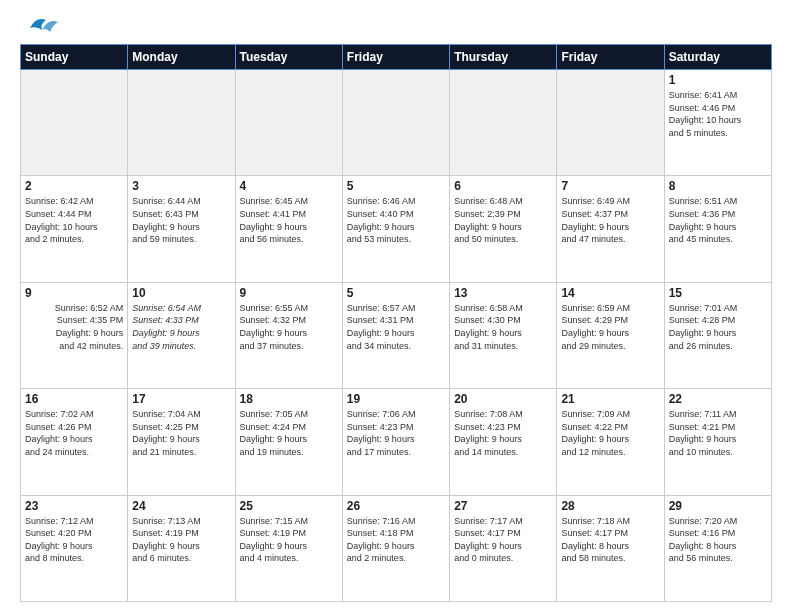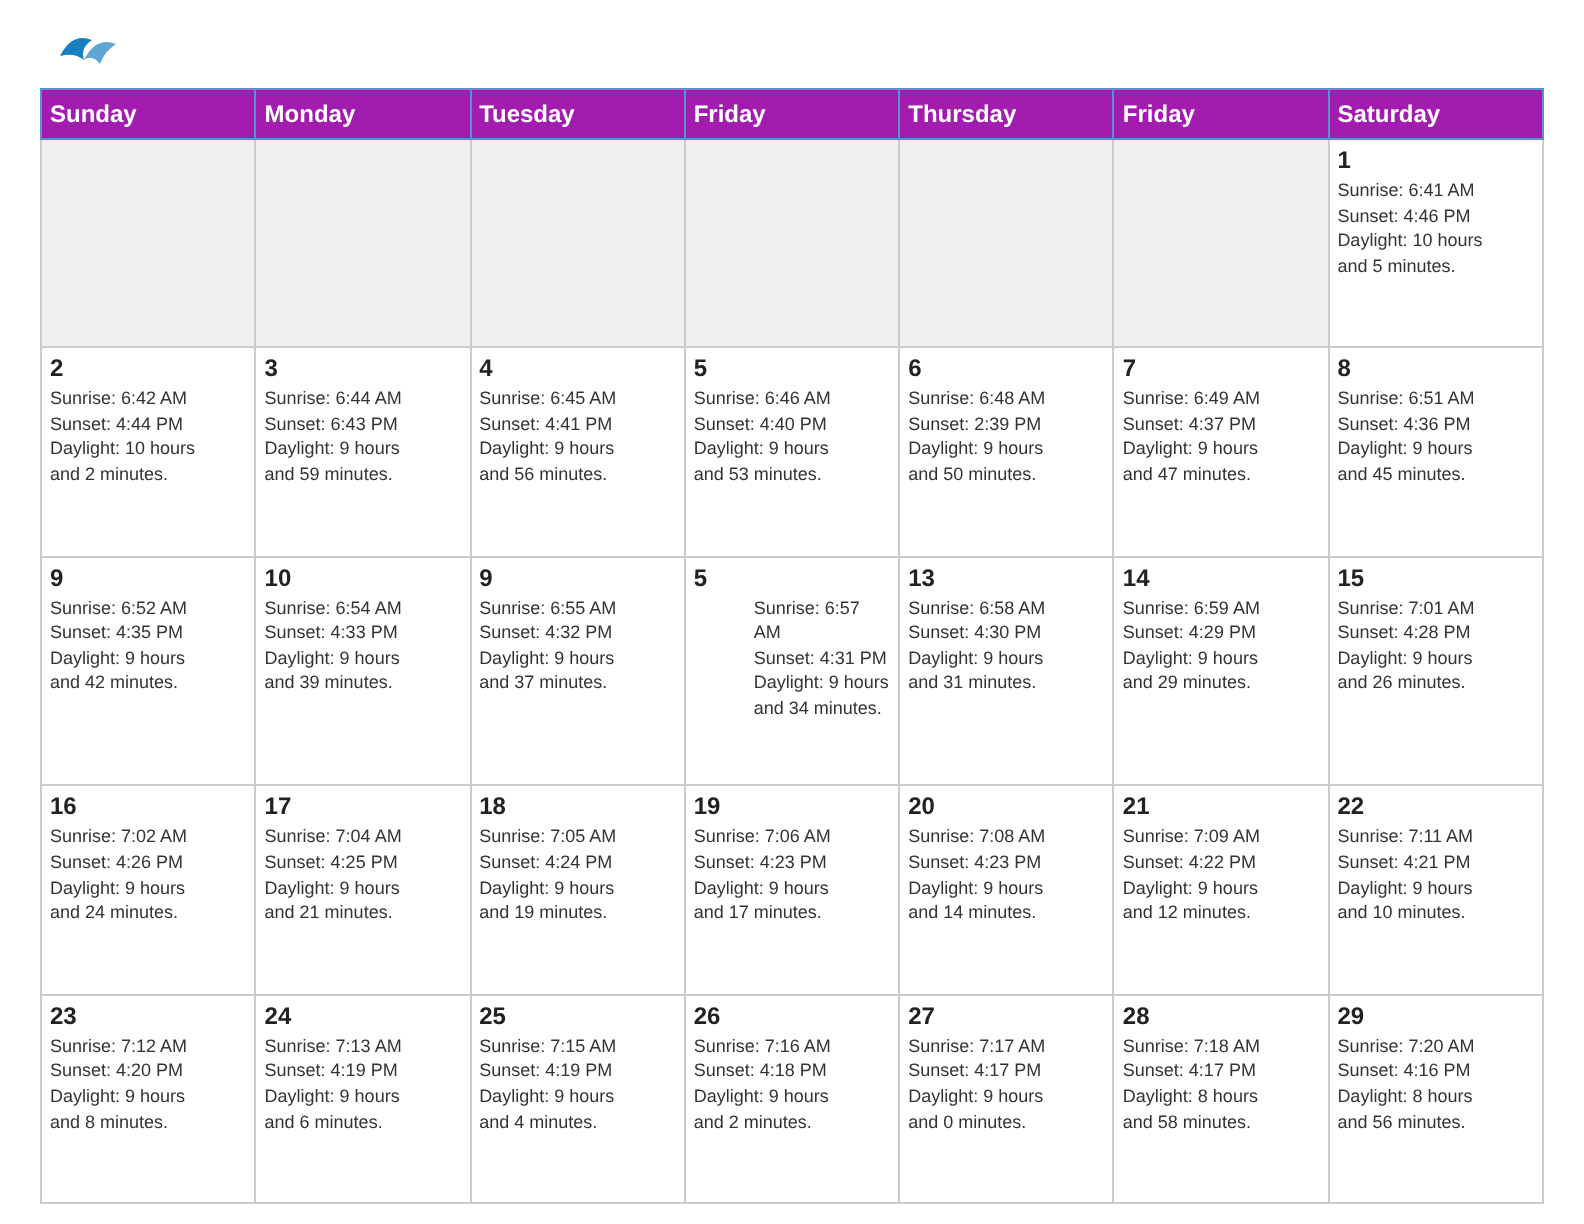--- a/index.html
+++ b/index.html
@@ -49,21 +49,21 @@
     .location {
       font-size: 14px;
       color: #444;
     }
     .calendar {
       width: 100%;
       border-collapse: collapse;
       flex: 1;
     }
     .calendar th {
-      background: #a21caf;
+      background: #0f172a;
       color: #fff;
       font-size: 12px;
       font-weight: bold;
       padding: 5px 4px;
       text-align: left;
       border: 1px solid #5a8fd0;
     }
     .calendar td {
       border: 1px solid #ccc;
       vertical-align: top;
@@ -186,42 +186,42 @@
             <span class="day-number">8</span>
             <div class="day-info" style="white-space: pre-line;">Sunrise: 6:51 AM
 Sunset: 4:36 PM
 Daylight: 9 hours
 and 45 minutes.</div>
           </td>
         </tr>
         <tr>
           <td>
             <span class="day-number">9</span>
-            <div class="day-info" style="white-space: pre-line;">Sunrise: 6:52 AM
+            <div class="day-info" style="white-space: pre-line; text-align: right;">Sunrise: 6:52 AM
 Sunset: 4:35 PM
 Daylight: 9 hours
 and 42 minutes.</div>
           </td>
           <td>
             <span class="day-number">10</span>
-            <div class="day-info" style="white-space: pre-line;">Sunrise: 6:54 AM
+            <div class="day-info" style="white-space: pre-line; font-style: italic;">Sunrise: 6:54 AM
 Sunset: 4:33 PM
 Daylight: 9 hours
 and 39 minutes.</div>
           </td>
           <td>
             <span class="day-number">9</span>
             <div class="day-info" style="white-space: pre-line;">Sunrise: 6:55 AM
 Sunset: 4:32 PM
 Daylight: 9 hours
 and 37 minutes.</div>
           </td>
           <td>
             <span class="day-number">5</span>
-            <div class="day-info" style="white-space: pre-line; margin-left: 30px;">Sunrise: 6:57 AM
+            <div class="day-info" style="white-space: pre-line;">Sunrise: 6:57 AM
 Sunset: 4:31 PM
 Daylight: 9 hours
 and 34 minutes.</div>
           </td>
           <td>
             <span class="day-number">13</span>
             <div class="day-info" style="white-space: pre-line;">Sunrise: 6:58 AM
 Sunset: 4:30 PM
 Daylight: 9 hours
 and 31 minutes.</div>

